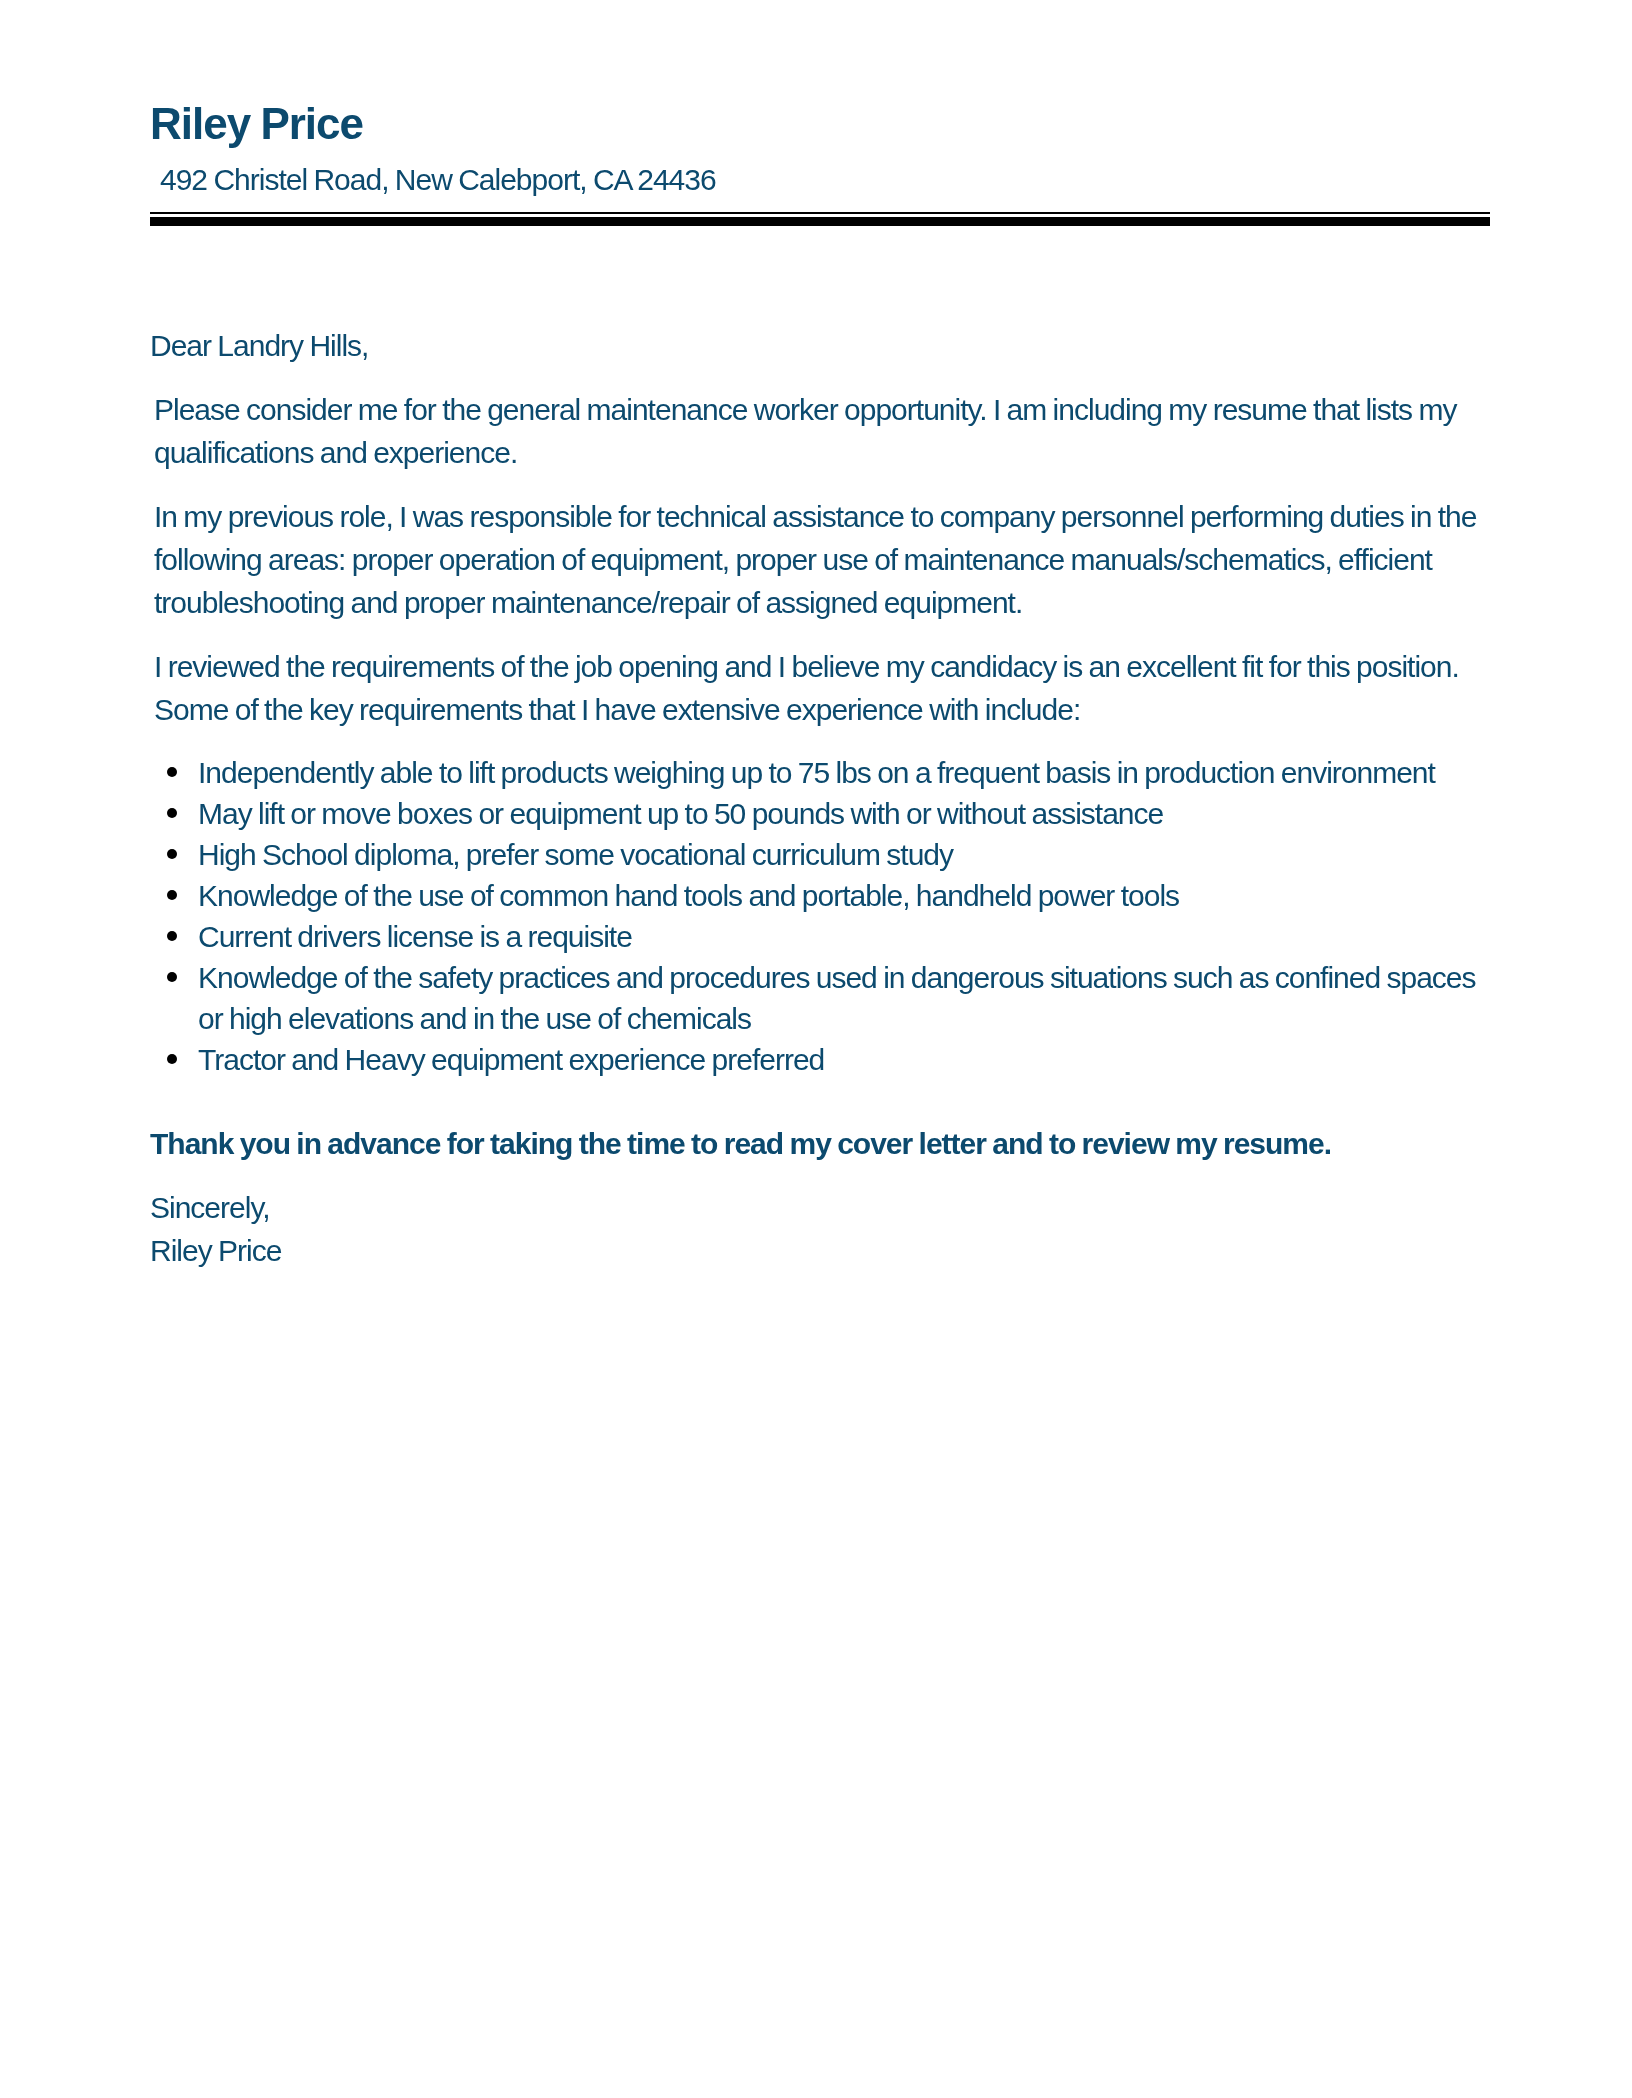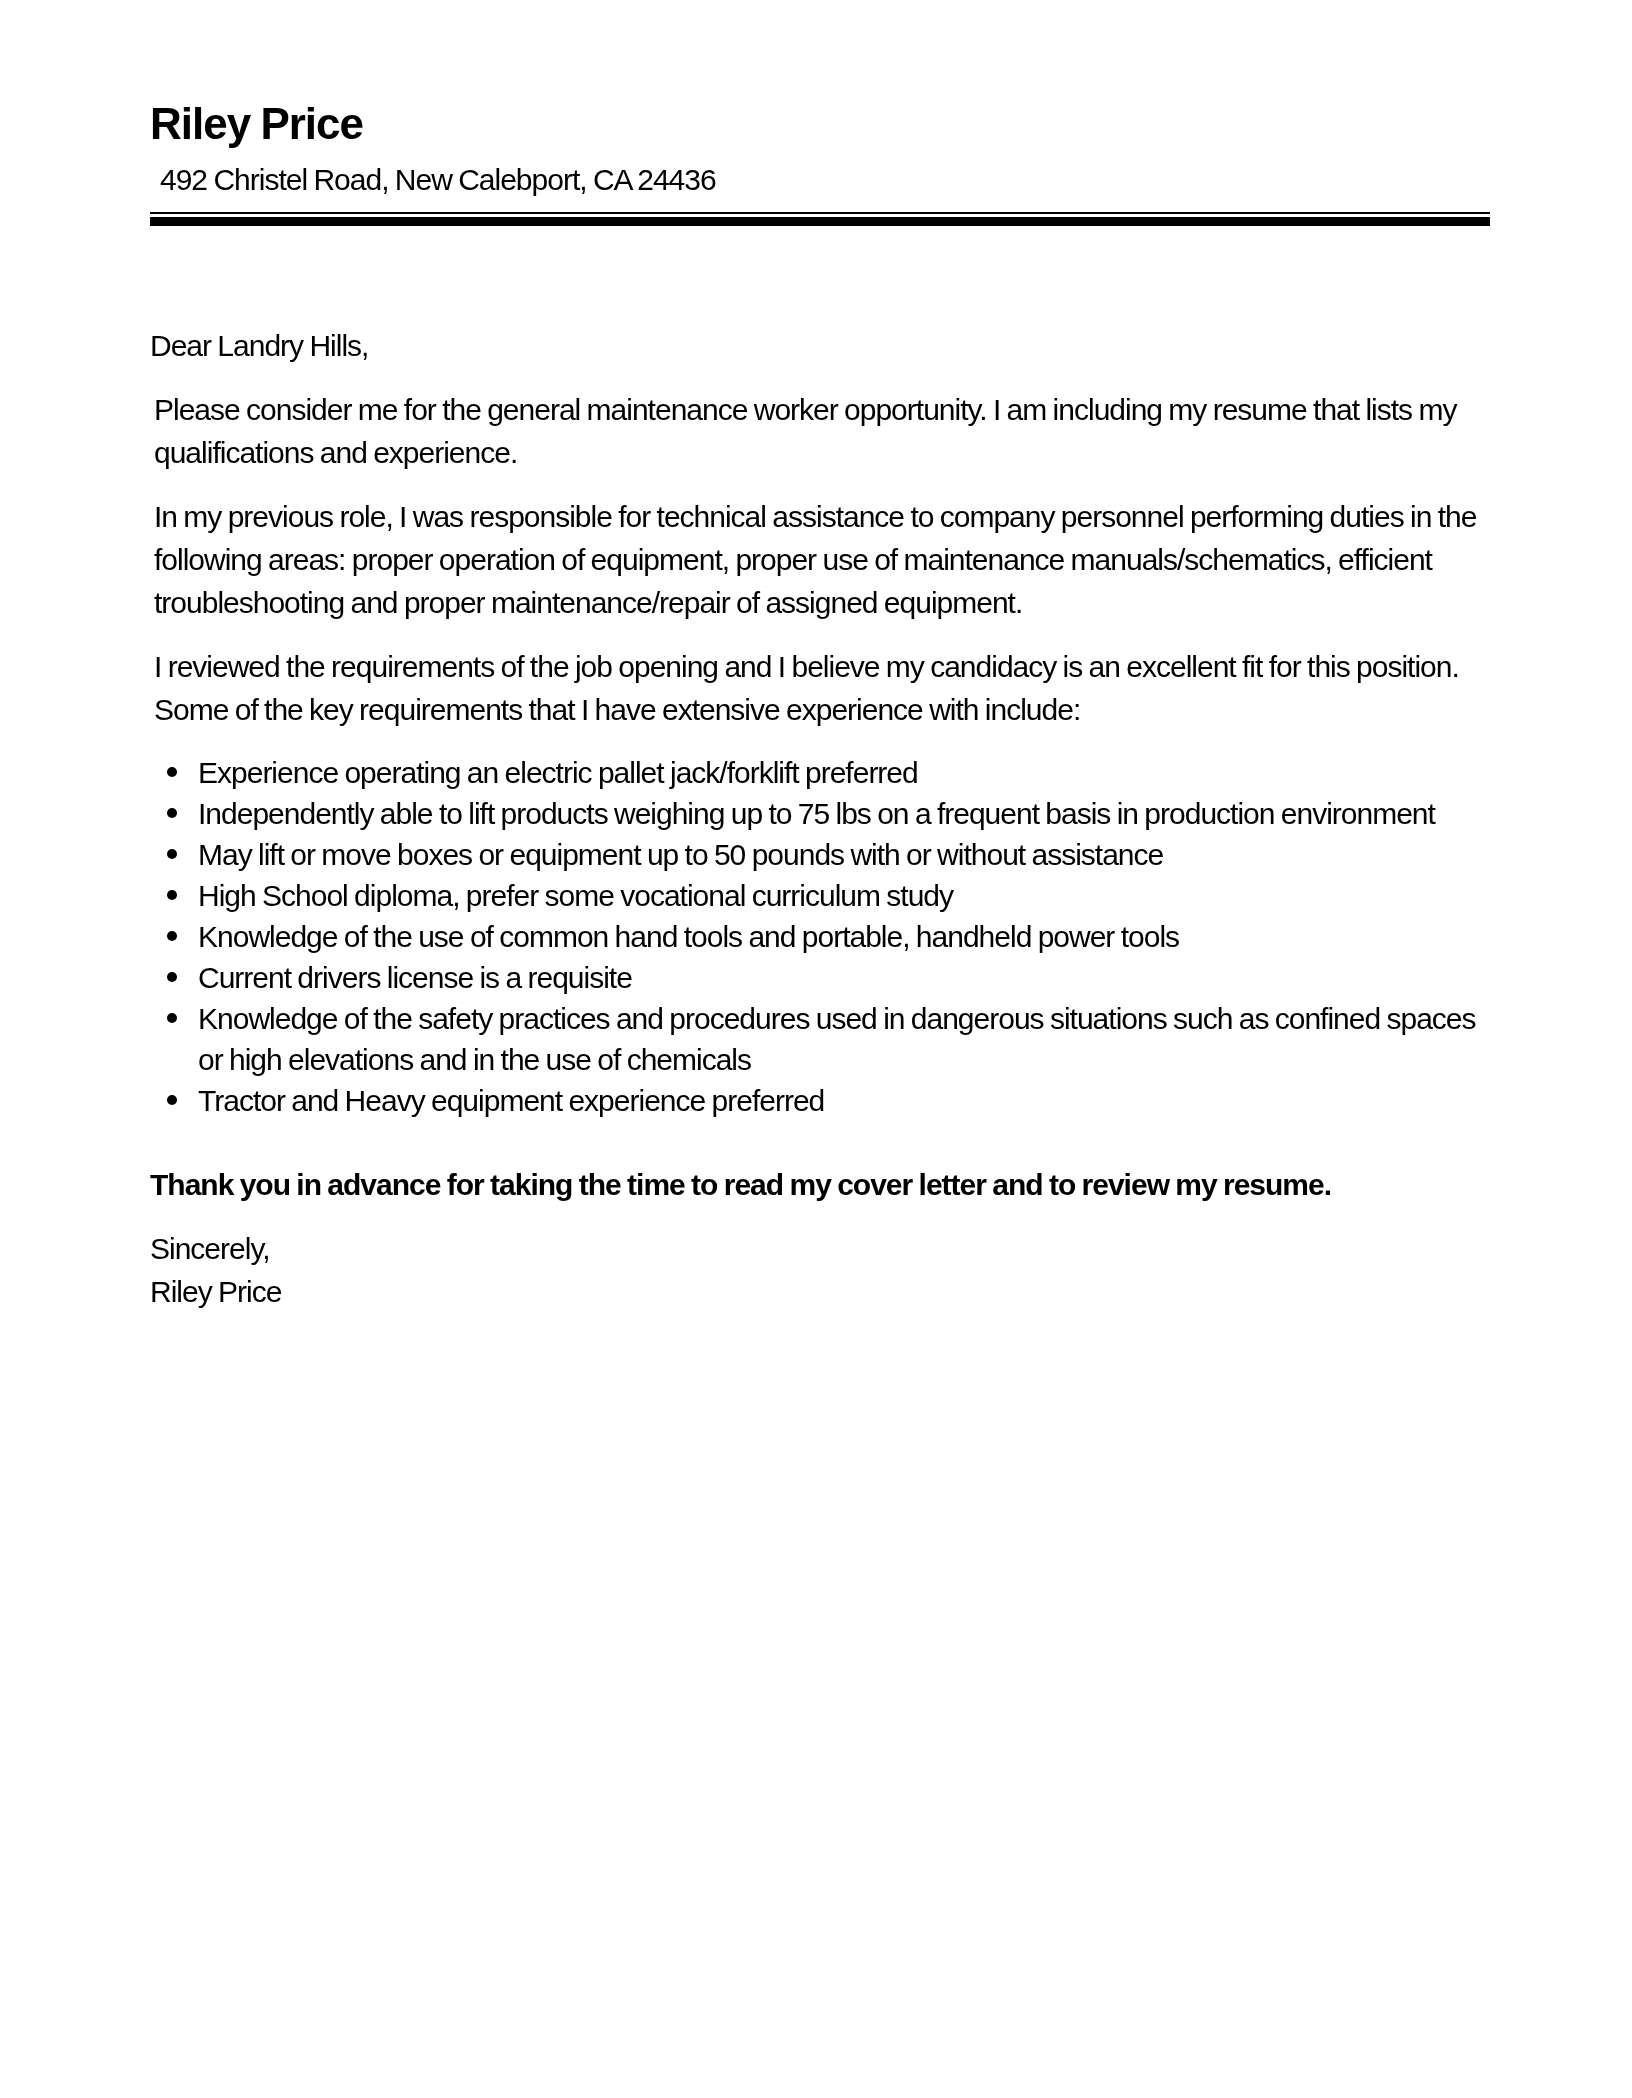--- a/index.html
+++ b/index.html
@@ -5,21 +5,21 @@
   html, body {
     margin: 0;
     padding: 0;
     background: #ffffff;
   }
   .page {
     position: relative;
     width: 1632px;
     height: 2098px;
     background: #ffffff;
-    color: #000000;
+    color: #0c4a6e;
     font-family: "Liberation Sans", sans-serif;
     font-size: 30px;
     line-height: 43px;
     letter-spacing: -1px;
     word-spacing: -1px;
     box-sizing: border-box;
     padding: 0 142px 0 150px;
     overflow: hidden;
   }
   .sender-name {
@@ -94,21 +94,20 @@
   </header>
 
   <main>
     <p class="greeting">Dear Landry Hills,</p>
 
     <p class="body-para">Please consider me for the general maintenance worker opportunity. I am including my resume that lists my qualifications and experience.</p>
     <p class="body-para">In my previous role, I was responsible for technical assistance to company personnel performing duties in the following areas: proper operation of equipment, proper use of maintenance manuals/schematics, efficient troubleshooting and proper maintenance/repair of assigned equipment.</p>
     <p class="body-para">I reviewed the requirements of the job opening and I believe my candidacy is an excellent fit for this position. Some of the key requirements that I have extensive experience with include:</p>
 
     <ul class="req-list">
-      <li>Experience operating an electric pallet jack/forklift preferred</li>
       <li>Independently able to lift products weighing up to 75 lbs on a frequent basis in production environment</li>
       <li>May lift or move boxes or equipment up to 50 pounds with or without assistance</li>
       <li>High School diploma, prefer some vocational curriculum study</li>
       <li>Knowledge of the use of common hand tools and portable, handheld power tools</li>
       <li>Current drivers license is a requisite</li>
       <li>Knowledge of the safety practices and procedures used in dangerous situations such as confined spaces or high elevations and in the use of chemicals</li>
       <li>Tractor and Heavy equipment experience preferred</li>
     </ul>
 
     <p class="closing-emphasis">Thank you in advance for taking the time to read my cover letter and to review my resume.</p>

